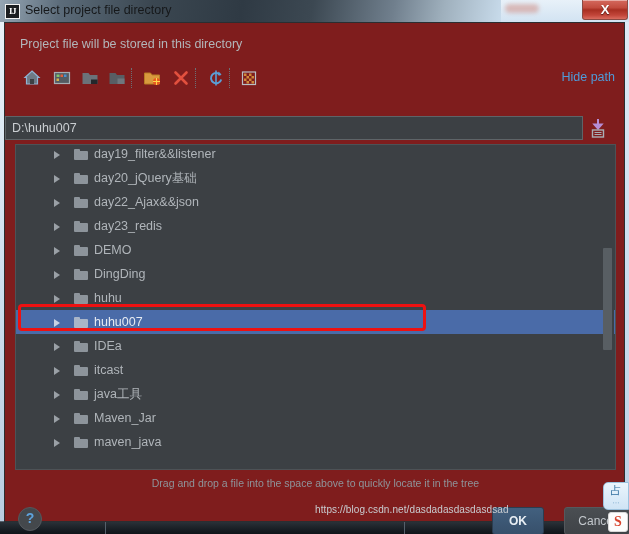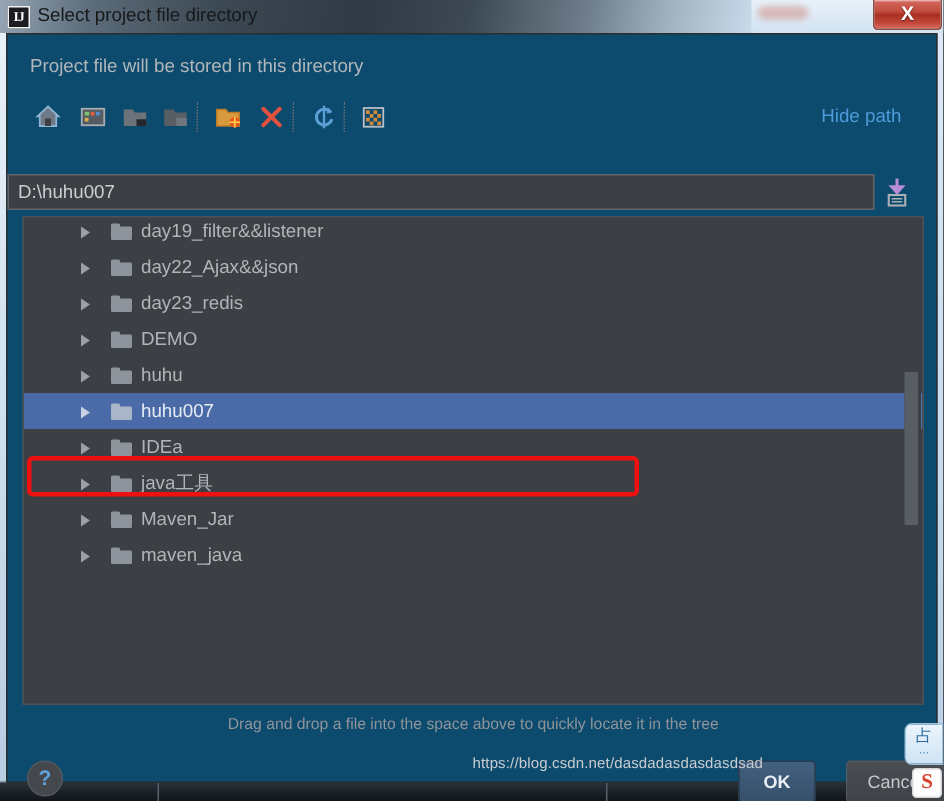--- a/index.html
+++ b/index.html
@@ -119,21 +119,21 @@
     line-height: 18px;
     text-shadow: 0 1px 1px rgba(0,0,0,.55);
     font-family: "Liberation Sans", sans-serif;
   }
 
   
   #dialog {
     position: absolute;
     left: 4px; top: 22px;
     width: 621px; height: 500px;
-    background: #0c4a6e;
+    background: #7f1d1d;
     border: 1px solid #2b2e31;
     box-sizing: border-box;
     z-index: 4;
   }
   #subtitle {
     position: absolute;
     left: 15px; top: 14px;
     font-size: 12.5px;
     color: #b2b6ba;
     white-space: nowrap;
@@ -151,21 +151,21 @@
     width: 22px; height: 22px;
   }
   .tb-divider {
     position: absolute;
     top: 4px;
     width: 1px; height: 20px;
     border-left: 1px dotted #6b7075;
   }
   #hide-path {
     position: absolute;
-    right: 14px; top: 6px;
+    right: 0px; top: 6px;
     font-size: 12.5px;
     color: #4f9bd9;
     white-space: nowrap;
     padding-left: 32px;
   }
 
   
   #path-row {
     position: absolute;
     left: 0; top: 93px;
@@ -523,20 +523,28 @@
             <div class="f-body"></div>
           </div>
           <div class="label">day19_filter&amp;&amp;listener</div>
         </div>
         <div class="tree-row">
           <div class="arrow"></div>
           <div class="folder">
             <div class="f-tab"></div>
             <div class="f-body"></div>
           </div>
+          <div class="label">day20_jQuery基础</div>
+        </div>
+        <div class="tree-row">
+          <div class="arrow"></div>
+          <div class="folder">
+            <div class="f-tab"></div>
+            <div class="f-body"></div>
+          </div>
           <div class="label">day22_Ajax&amp;&amp;json</div>
         </div>
         <div class="tree-row">
           <div class="arrow"></div>
           <div class="folder">
             <div class="f-tab"></div>
             <div class="f-body"></div>
           </div>
           <div class="label">day23_redis</div>
         </div>
@@ -547,37 +555,53 @@
             <div class="f-body"></div>
           </div>
           <div class="label">DEMO</div>
         </div>
         <div class="tree-row">
           <div class="arrow"></div>
           <div class="folder">
             <div class="f-tab"></div>
             <div class="f-body"></div>
           </div>
+          <div class="label">DingDing</div>
+        </div>
+        <div class="tree-row">
+          <div class="arrow"></div>
+          <div class="folder">
+            <div class="f-tab"></div>
+            <div class="f-body"></div>
+          </div>
           <div class="label">huhu</div>
         </div>
         <div class="tree-row selected">
           <div class="arrow"></div>
           <div class="folder">
             <div class="f-tab"></div>
             <div class="f-body"></div>
           </div>
           <div class="label">huhu007</div>
         </div>
         <div class="tree-row">
           <div class="arrow"></div>
           <div class="folder">
             <div class="f-tab"></div>
             <div class="f-body"></div>
           </div>
           <div class="label">IDEa</div>
+        </div>
+        <div class="tree-row">
+          <div class="arrow"></div>
+          <div class="folder">
+            <div class="f-tab"></div>
+            <div class="f-body"></div>
+          </div>
+          <div class="label">itcast</div>
         </div>
         <div class="tree-row">
           <div class="arrow"></div>
           <div class="folder">
             <div class="f-tab"></div>
             <div class="f-body"></div>
           </div>
           <div class="label">java工具</div>
         </div>
         <div class="tree-row">

